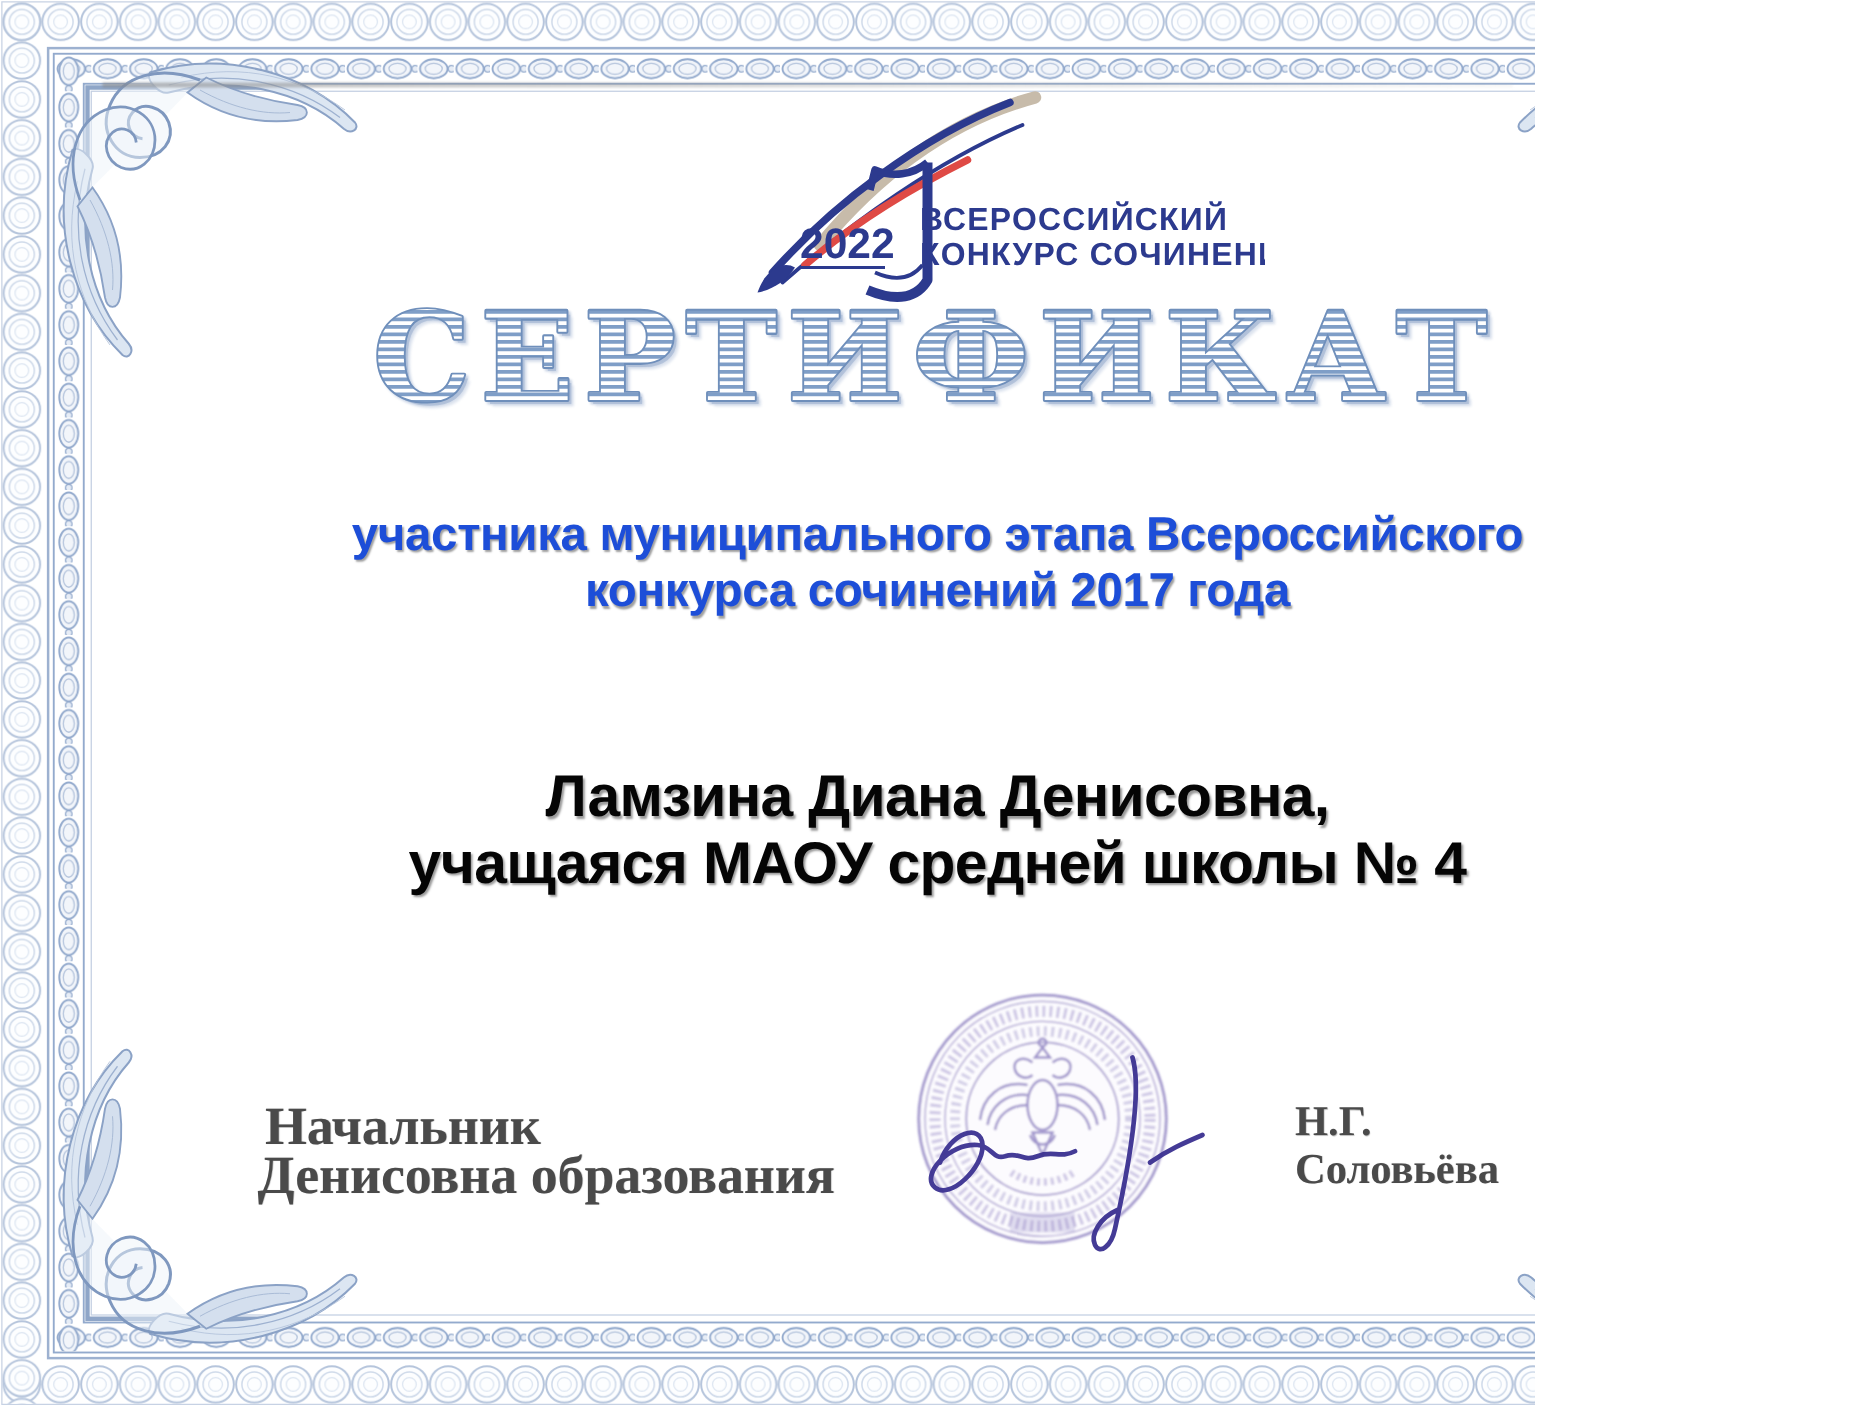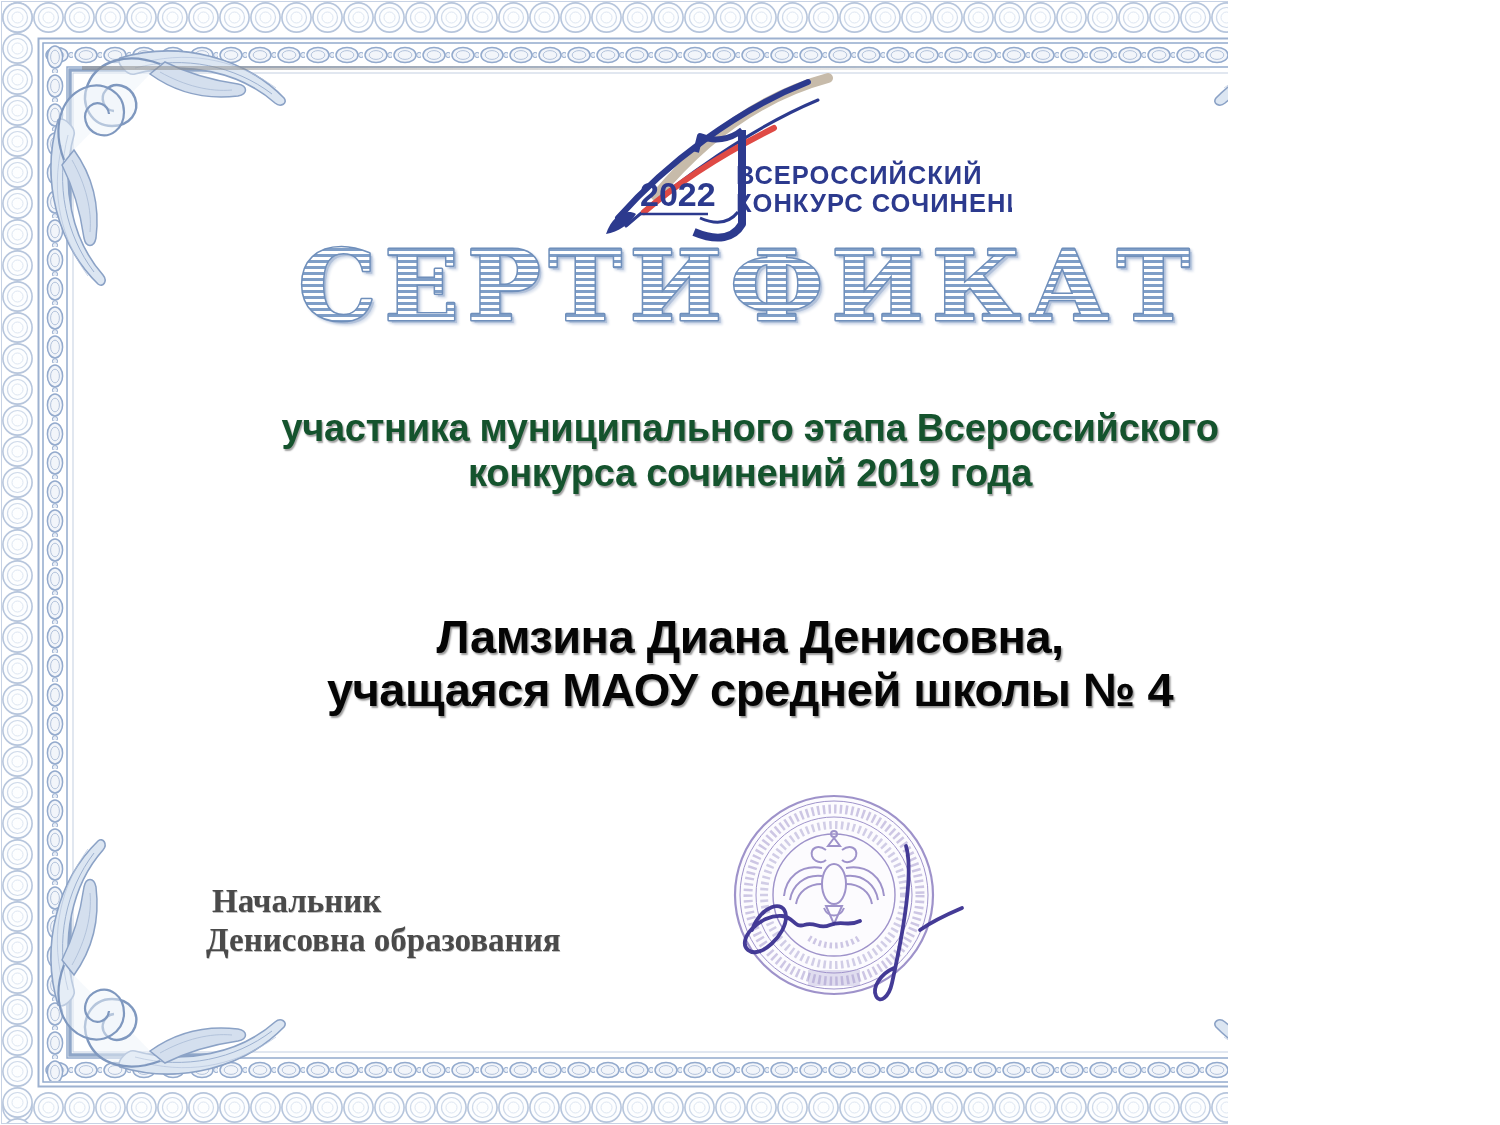--- a/index.html
+++ b/index.html
@@ -13,34 +13,34 @@
   .img-edge{
     position:absolute;left:82px;top:66px;width:1128px;height:4px;
     background:linear-gradient(to right,rgba(135,135,135,.55),rgba(165,165,165,.35) 55%,rgba(195,195,195,.12));
     filter:blur(.7px);
   }
   .logo-svg{position:absolute;left:596px;top:66px;width:416px;height:176px;}
   .title-svg{position:absolute;left:0;top:224px;width:1500px;height:128px;
     filter:drop-shadow(2px 2px 1px rgba(130,155,195,.45));}
   .subtitle{
     position:absolute;left:0;top:406px;width:1500px;text-align:center;
-    font-weight:bold;font-size:38px;line-height:45px;letter-spacing:-.3px;color:#14532d;
+    font-weight:bold;font-size:38px;line-height:45px;letter-spacing:-.3px;color:#1d4ed8;
     text-shadow:1.3px 1.8px 1.6px rgba(0,0,0,.38);
   }
   .subtitle p{margin:0;}
   .subtitle .it{font-style:italic;}
   .recipient{
     position:absolute;left:0;top:610px;width:1500px;text-align:center;
     font-weight:bold;font-size:47px;line-height:53px;letter-spacing:-.5px;color:#050505;
     text-shadow:1.5px 2px 1.8px rgba(0,0,0,.4);
   }
   .recipient p{margin:0;}
   .role{
     position:absolute;left:206px;top:882px;
-    font-family:"Liberation Serif",serif;font-weight:bold;font-size:33px;line-height:39px;
+    font-family:"Liberation Serif",serif;font-weight:bold;font-size:43px;line-height:39px;
     color:#4a4a4a;text-shadow:.5px .5px .6px rgba(0,0,0,.25);
   }
   .role p{margin:0;}
   .role p:first-child{padding-left:6px;}
   .signer{
     position:absolute;left:1036px;top:879px;
     font-family:"Liberation Serif",serif;font-weight:bold;font-size:34px;color:#4a4a4a;
     text-shadow:.5px .5px .6px rgba(0,0,0,.25);
   }
   .stamp-svg{position:absolute;left:690px;top:778px;width:300px;height:252px;}
@@ -154,33 +154,34 @@
         <rect width="8" height="6" fill="#ffffff"></rect>
         <rect width="8" height="3" fill="#7f9ec7"></rect>
       </pattern>
     </defs>
     <text x="751" y="99" text-anchor="middle" font-family="'DejaVu Serif',serif" font-weight="bold" font-size="98" letter-spacing="8" fill="#9db1d0" opacity=".55">СЕРТИФИКАТ</text>
     <text x="748" y="96" text-anchor="middle" font-family="'DejaVu Serif',serif" font-weight="bold" font-size="98" letter-spacing="8" fill="url(#titleStripes)" stroke="#6f8fbb" stroke-width="3" paint-order="stroke" stroke-linejoin="round">СЕРТИФИКАТ</text>
   </svg>
 
   <div class="subtitle">
     <p>участника муниципального этапа Всероссийского</p>
-    <p>конкурса сочинений 2019 года</p>
+    <p>конкурса сочинений 2017 года</p>
   </div>
 
   <div class="recipient">
     <p>Ламзина Диана Денисовна,</p>
     <p>учащаяся МАОУ средней школы № 4</p>
   </div>
 
   <div class="role">
     <p>Начальник</p>
     <p>Денисовна образования</p>
   </div>
 
+  <div class="signer">Н.Г. Соловьёва</div>
 
   <svg class="stamp-svg" viewBox="0 0 300 252" xmlns="http://www.w3.org/2000/svg">
     <defs>
       <filter id="stampBlur" x="-10%" y="-10%" width="120%" height="120%">
         <feGaussianBlur stdDeviation="0.7"></feGaussianBlur>
       </filter>
     </defs>
     <g filter="url(#stampBlur)" opacity=".88">
       <circle cx="144" cy="117" r="99" fill="#faf8fd" fill-opacity=".6" stroke="#9184c3" stroke-width="2.2"></circle>
       <circle cx="144" cy="117" r="94" fill="none" stroke="#9184c3" stroke-width="1"></circle>

